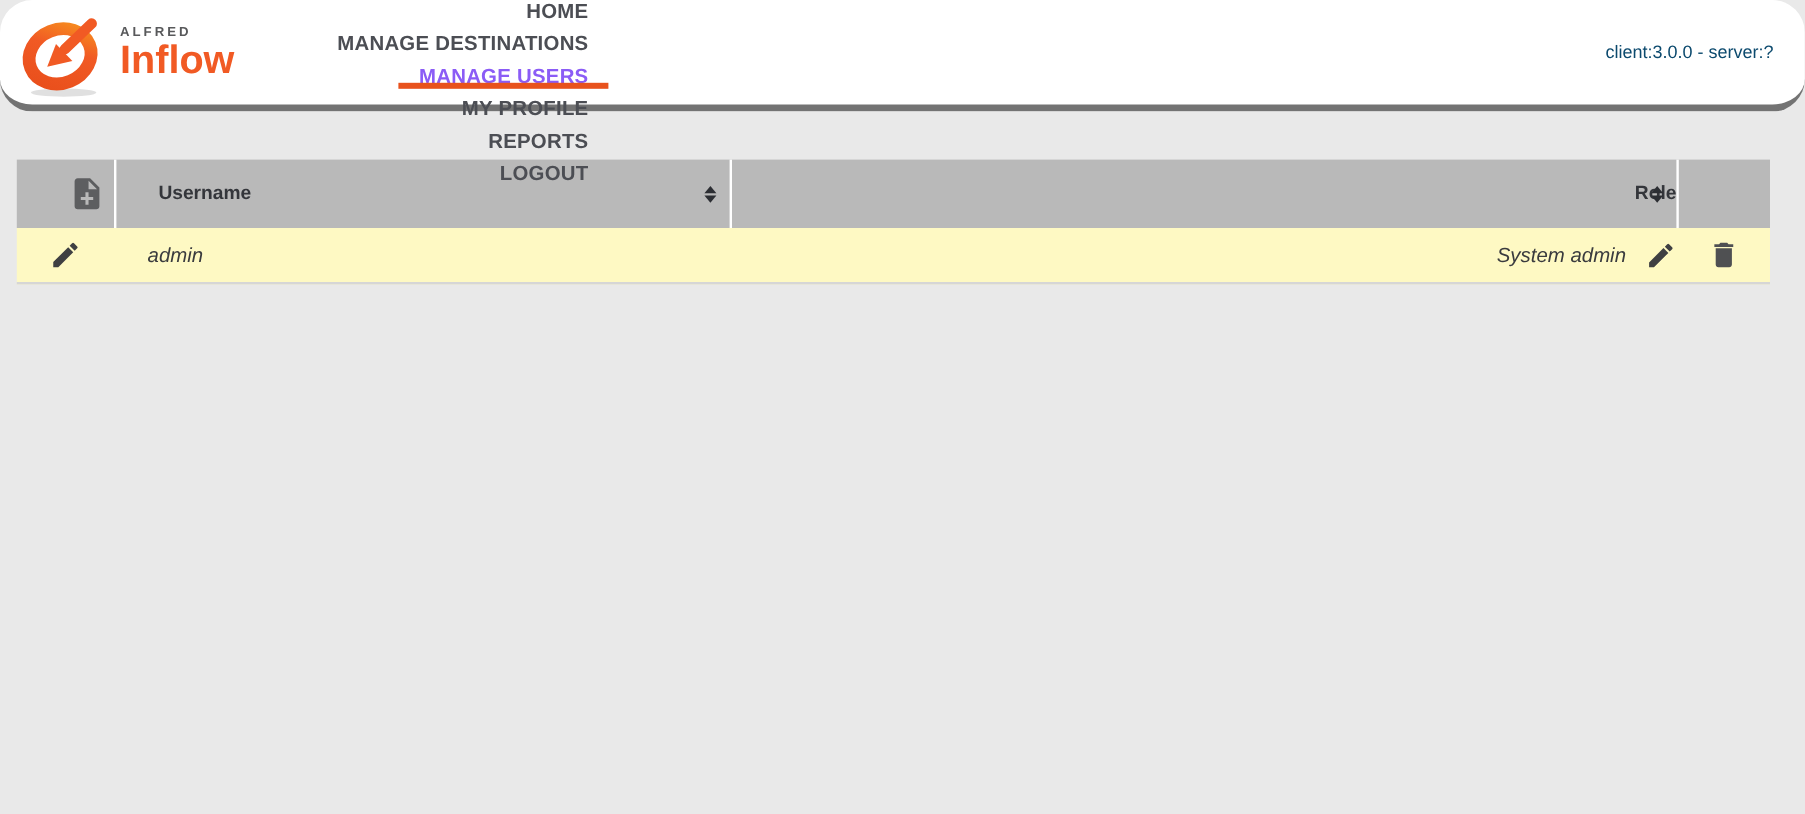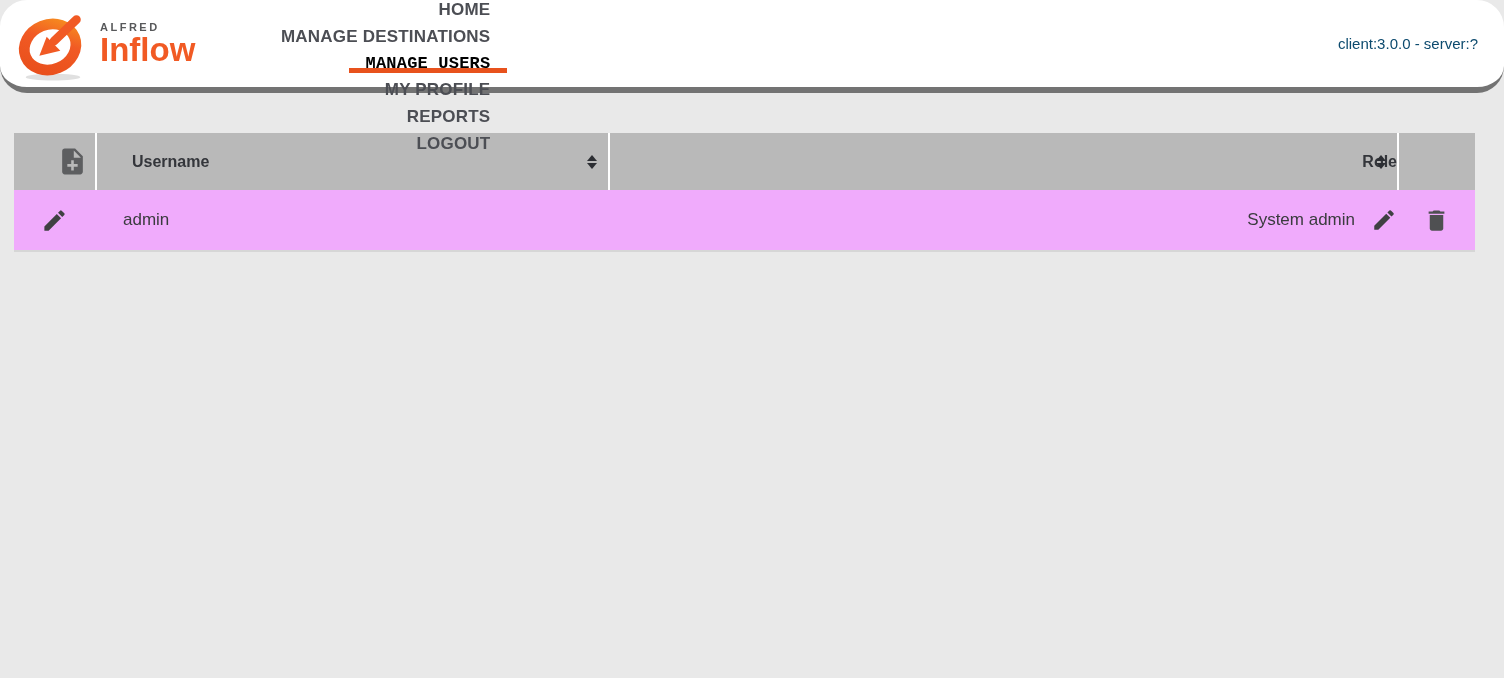--- a/index.html
+++ b/index.html
@@ -36,21 +36,21 @@
   .nav { display: flex; height: 100%; align-items: flex-end; margin-left: 44px; gap: 7px; flex-direction: column; }
   .nav-item {
     position: relative;
     display: flex; align-items: center;
     padding: 0 17px;
     font-size: 17px; font-weight: bold; letter-spacing: 0.2px;
     color: #4c4e54;
     cursor: pointer;
     white-space: nowrap;
   }
-  .nav-item.active { color: #000000; font-family: Liberation Mono, monospace; }
+  .nav-item.active { color: #8b5cf6; }
   .nav-item.active::after {
     content: '';
     position: absolute; left: 0; right: 0; bottom: 0;
     height: 5px;
     background: #e8521d;
   }
 
   .version { margin-left: auto; font-size: 15px; color: #0c4a6e; white-space: nowrap; }
 
   
@@ -79,23 +79,24 @@
     border-left: 5px solid transparent; border-right: 5px solid transparent;
     border-bottom: 6px solid #2c2e33;
   }
   .sort-icon .down {
     width: 0; height: 0;
     border-left: 5px solid transparent; border-right: 5px solid transparent;
     border-top: 6px solid #2c2e33;
   }
 
   .t-row {
-    display: flex; height: 62px;
-    background: #f0abfc;
+    display: flex; height: 47px;
+    background: #fef9c3;
     border-bottom: 2px solid #d6d6d6;
+    font-style: italic;
   }
   .t-row .cell { display: flex; align-items: center; }
   .t-row .col-user { padding-left: 28px; }
   .row-text { font-size: 17px; color: #3a3b3e; }
   .role-wrap { display: flex; align-items: center; gap: 16px; }
 
   .icon-btn { display: flex; align-items: center; justify-content: center; cursor: pointer; background: none; border: none; padding: 0; }
 </style>
 </head>
 <body>

